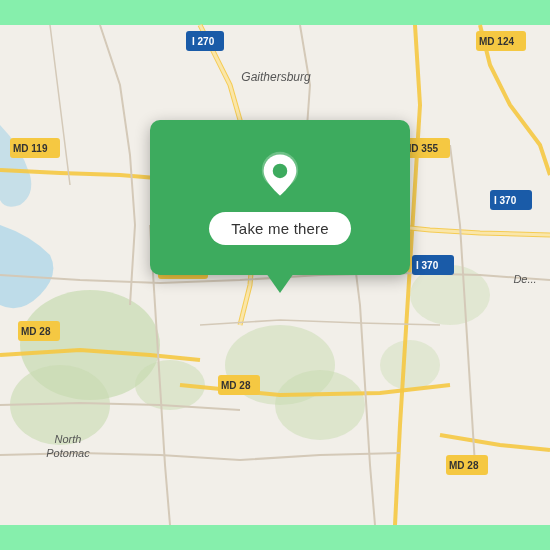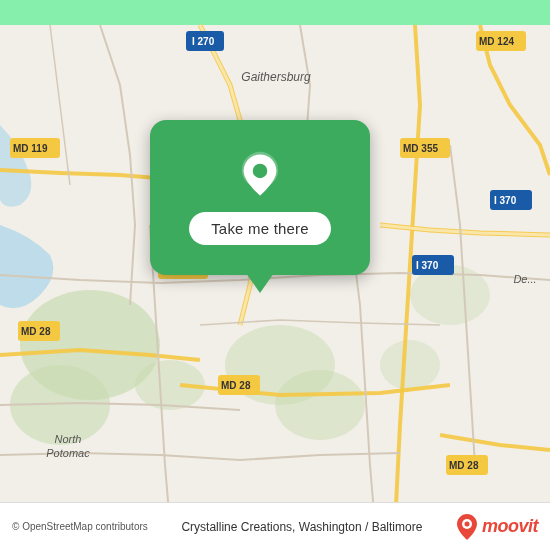--- a/index.html
+++ b/index.html
@@ -24,24 +24,24 @@
       position: absolute;
       top: 0; left: 0;
       width: 100%; height: 100%;
     }
 
     
     #popup-card {
       position: absolute;
       top: 120px;
       left: 150px;
-      width: 220px;
+      width: 260px;
       height: 155px;
       background-color: #3dab5e;
-      border-radius: 16px;
+      border-radius: 10px;
       display: flex;
       flex-direction: column;
       align-items: center;
       justify-content: center;
       box-shadow: 0 4px 15px rgba(0,0,0,0.3);
       z-index: 10;
     }
 
     #popup-card::after {
       content: '';
@@ -213,29 +213,14 @@
 
     <svg id="pin-icon" viewBox="0 0 50 55" xmlns="http://www.w3.org/2000/svg">
       <circle cx="25" cy="22" r="20" fill="white" opacity="0.25"></circle>
       <path d="M25 5 C15 5 7 13 7 23 C7 35 25 50 25 50 C25 50 43 35 43 23 C43 13 35 5 25 5 Z" fill="white"></path>
       <circle cx="25" cy="23" r="8" fill="#3dab5e"></circle>
     </svg>
 
     <button id="take-me-there-btn">Take me there</button>
   </div>
 
-  <div id="bottom-bar">
-    <span id="copyright-text">© OpenStreetMap contributors</span>
-
-    <span id="location-text">Crystalline Creations, Washington / Baltimore</span>
-
-    <div id="moovit-logo">
-
-      <svg id="moovit-pin" viewBox="0 0 22 28" xmlns="http://www.w3.org/2000/svg">
-        <path d="M11 1 C5.5 1 1 5.5 1 11 C1 18 11 27 11 27 C11 27 21 18 21 11 C21 5.5 16.5 1 11 1 Z" fill="#e8483a"></path>
-        <circle cx="11" cy="11" r="5" fill="white"></circle>
-        <circle cx="11" cy="11" r="2.5" fill="#e8483a"></circle>
-      </svg>
-      <span id="moovit-wordmark">moovit</span>
-    </div>
-  </div>
 
 </div>
 
 </body></html>

